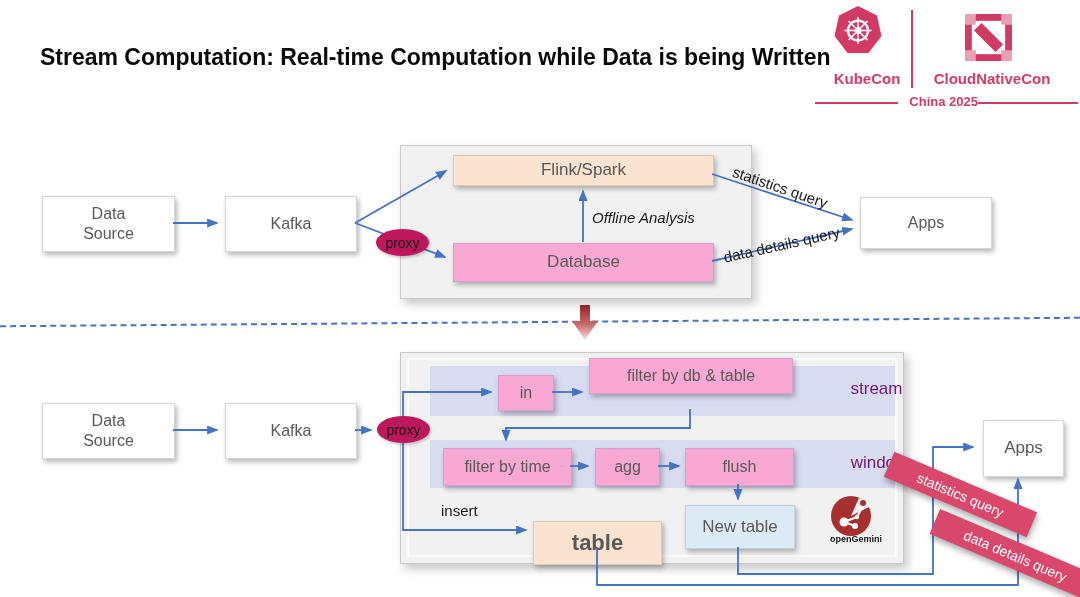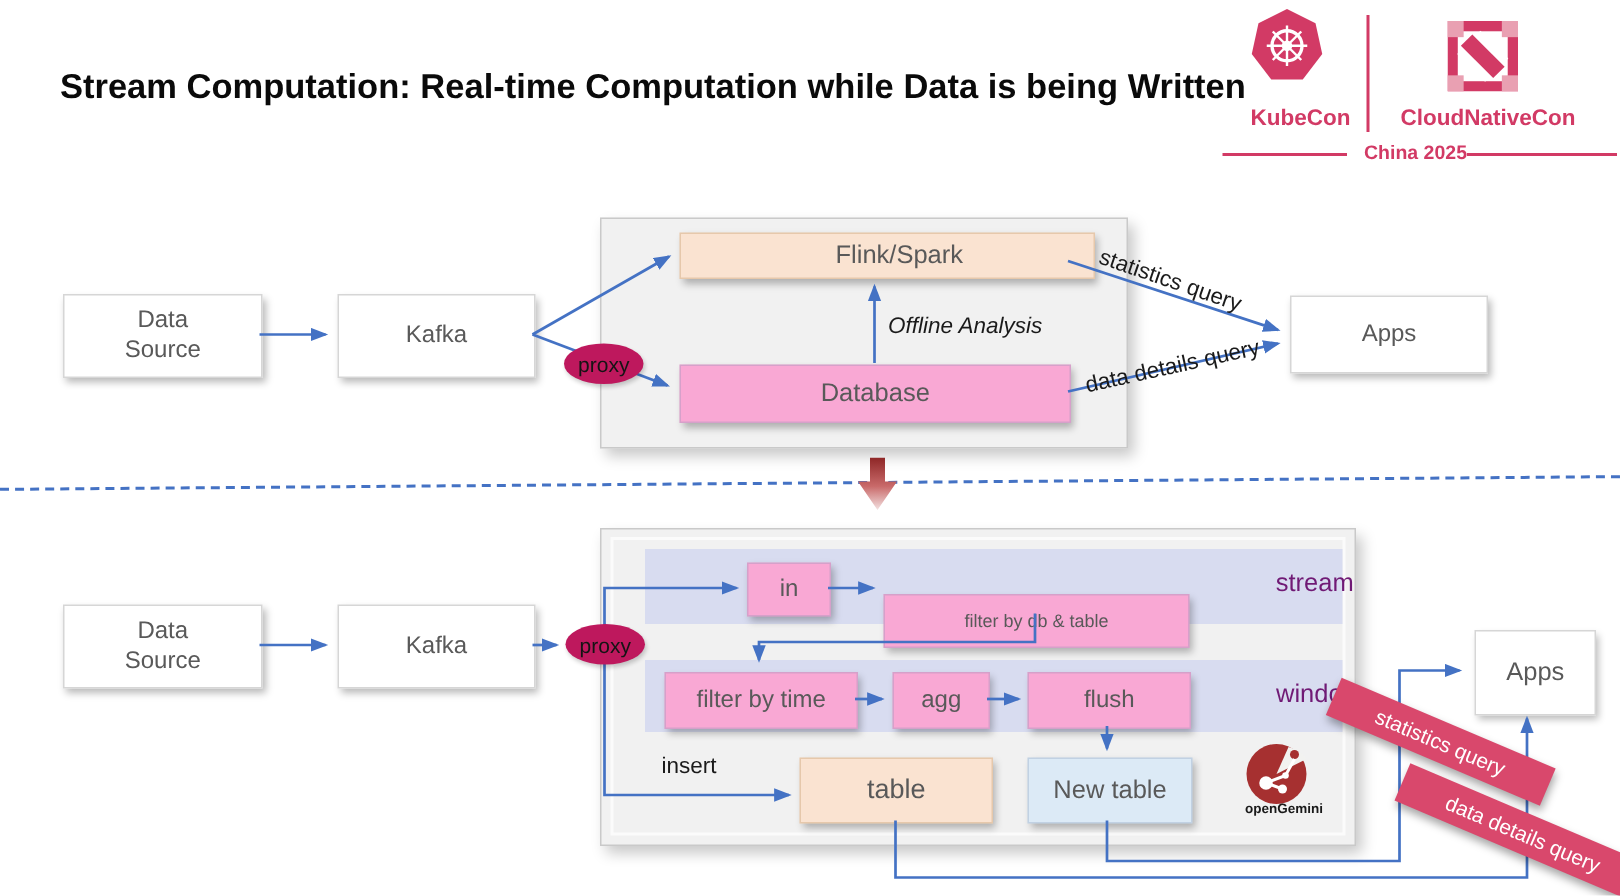--- a/index.html
+++ b/index.html
@@ -76,21 +76,21 @@
 </div>
 
 <div class="abs panel" style="left:400px;top:145px;width:350px;height:152px;"></div>
 
 <div class="abs box" style="left:42px;top:196px;width:131px;height:54px;">
     <span style="width:80px;">Data Source</span>
   </div>
 <div class="abs box" style="left:225px;top:196px;width:130px;height:54px;">
     <span>Kafka</span>
   </div>
-<div class="abs box peachbox" style="left:453px;top:155px;width:259px;height:29px;font-size:17px;padding-left:16px;">
+<div class="abs box peachbox" style="left:453px;top:155px;width:259px;height:29px;font-size:17px;">
     <span>Flink/Spark</span>
   </div>
 <div class="abs box bluebox" style="left:453px;top:243px;width:259px;height:37px;font-size:17px;">
     <span>Database</span>
   </div>
 <div class="abs edge-label ital" style="left:592px;top:209px;">Offline Analysis</div>
 <div class="abs box" style="left:860px;top:197px;width:130px;height:50px;">
     <span>Apps</span>
   </div>
 
@@ -123,39 +123,39 @@
     <span style="width:80px;">Data Source</span>
   </div>
 <div class="abs box" style="left:225px;top:403px;width:130px;height:54px;">
     <span>Kafka</span>
   </div>
 
 <div class="abs band" style="left:430px;top:366px;width:465px;height:50px;"></div>
 <div class="abs box bluebox" style="left:498px;top:375px;width:54px;height:34px;font-size:16px;">
     <span>in</span>
   </div>
-<div class="abs box bluebox" style="left:589px;top:396px;width:202px;height:34px;font-size:12px;">
+<div class="abs box bluebox" style="left:589px;top:358px;width:202px;height:34px;font-size:16px;">
     <span>filter by db &amp; table</span>
   </div>
 <div class="abs section-label" style="left:797px;top:379px;width:95px;">stream</div>
 
 <div class="abs band" style="left:430px;top:440px;width:465px;height:48px;"></div>
 <div class="abs box bluebox" style="left:443px;top:448px;width:127px;height:36px;font-size:16px;">
     <span>filter by time</span>
   </div>
 <div class="abs box bluebox" style="left:595px;top:448px;width:63px;height:36px;font-size:16px;">
     <span>agg</span>
   </div>
 <div class="abs box bluebox" style="left:685px;top:448px;width:107px;height:36px;font-size:16px;">
     <span>flush</span>
   </div>
 <div class="abs section-label" style="left:797px;top:453px;width:100px;">window</div>
 
 <div class="abs edge-label" style="left:441px;top:502px;">insert</div>
-<div class="abs box peachbox" style="left:533px;top:505px;width:127px;height:42px;font-size:18px;">
+<div class="abs box peachbox" style="left:533px;top:521px;width:127px;height:42px;font-size:22px;font-weight:bold;">
     <span>table</span>
   </div>
 <div class="abs box bluebox" style="left:685px;top:505px;width:108px;height:42px;font-size:17px;background:#dceaf6;">
     <span>New table</span>
   </div>
 
 <div class="abs" style="left:830px;top:495px;width:46px;height:52px;text-align:center;z-index:3;">
   <svg width="44" height="42" viewBox="0 0 44 42">
     <circle cx="21" cy="21" r="20" fill="#a63030"></circle>
     <path d="M21,21 L41,11 A20,20 0 0 0 29,3 Z" fill="#f2f2f0"></path>

